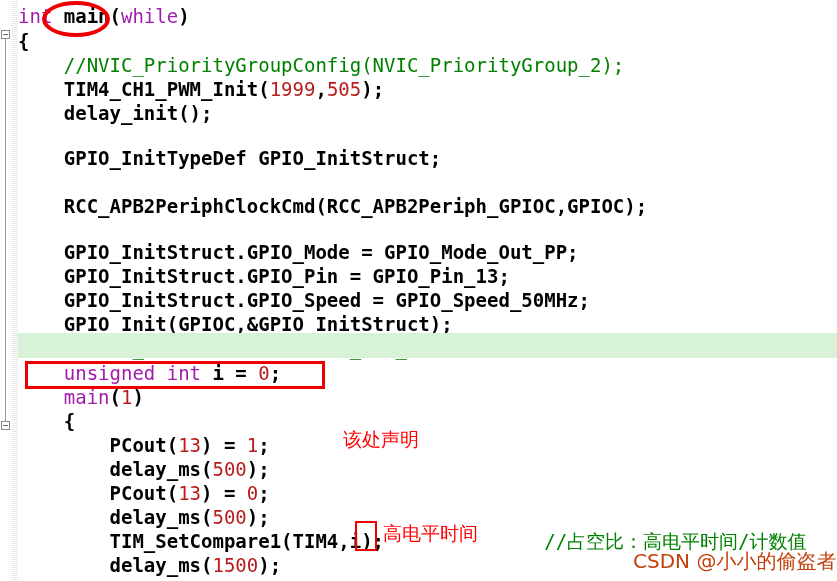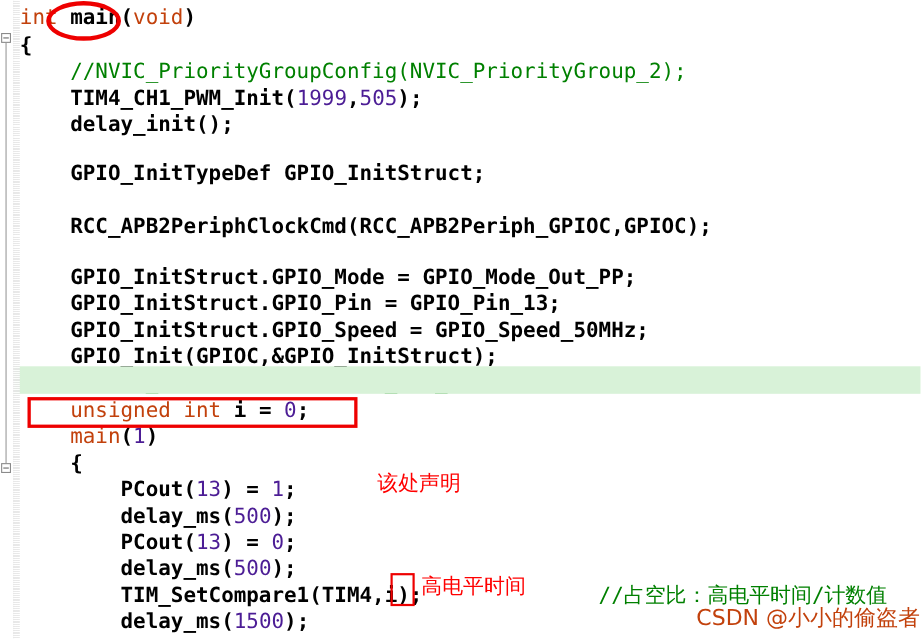--- a/index.html
+++ b/index.html
@@ -53,23 +53,23 @@
     font-size:19px;line-height:28px;
     white-space:pre;
     color:#000000;
     letter-spacing:0px;
   }
   .hl{
     position:absolute;left:0;width:837px;height:25px;
     background:#d8f2d8;
     z-index:1;
   }
-  .kw{color:#c2410c;}
+  .kw{color:#a21caf;}
   .cm{color:#008000;}
-  .num{color:#4c1d95;}
+  .num{color:#b91c1c;}
   .pl{color:#000000;font-weight:bold;}
   .caret{
     display:inline-block;width:1px;height:19px;
     background:#000;vertical-align:-3px;
   }
   
   .ann-ellipse{
     position:absolute;
     border:4px solid #ee0000;
     border-radius:50%;
@@ -110,21 +110,21 @@
 </style>
 </head>
 <body>
 
 <div id="editor">
 
   <div class="gutter"></div>
   <div class="gutter-stripe"></div>
 
   <div class="code" id="code-surface">
-      <div class="line" style="top: 2px; padding-left: 18px;"><span class="kw">int </span><span class="pl">main</span><span class="pl">(</span><span class="kw">void</span><span class="pl">)</span></div>
+      <div class="line" style="top: 2px; padding-left: 18px;"><span class="kw">int </span><span class="pl">main</span><span class="pl">(</span><span class="kw">while</span><span class="pl">)</span></div>
       <div class="line" style="top: 27px; padding-left: 18px;"><span class="pl">{</span></div>
       <div class="line" style="top: 51px; padding-left: 18px;"><span class="cm">    //NVIC_PriorityGroupConfig(NVIC_PriorityGroup_2);</span></div>
       <div class="line" style="top: 75px; padding-left: 18px;"><span class="pl">    TIM4_CH1_PWM_Init(</span><span class="num">1999</span><span class="pl">,</span><span class="num">505</span><span class="pl">);</span></div>
       <div class="line" style="top: 99px; padding-left: 18px;"><span class="pl">    delay_init();</span></div>
       <div class="line" style="top: 123px; padding-left: 18px;"></div>
       <div class="line" style="top: 144px; padding-left: 18px;"><span class="pl">    GPIO_InitTypeDef GPIO_InitStruct;</span></div>
       <div class="line" style="top: 168px; padding-left: 18px;"></div>
       <div class="line" style="top: 192px; padding-left: 18px;"><span class="pl">    RCC_APB2PeriphClockCmd(RCC_APB2Periph_GPIOC,GPIOC);</span></div>
       <div class="line" style="top: 216px; padding-left: 18px;"></div>
       <div class="line" style="top: 238px; padding-left: 18px;"><span class="pl">    GPIO_InitStruct.GPIO_Mode = GPIO_Mode_Out_PP;</span></div>

